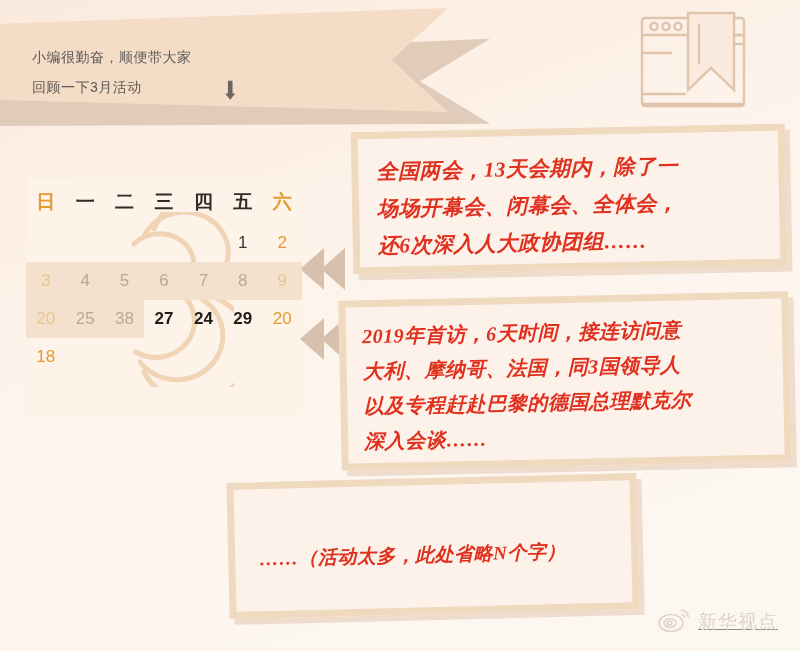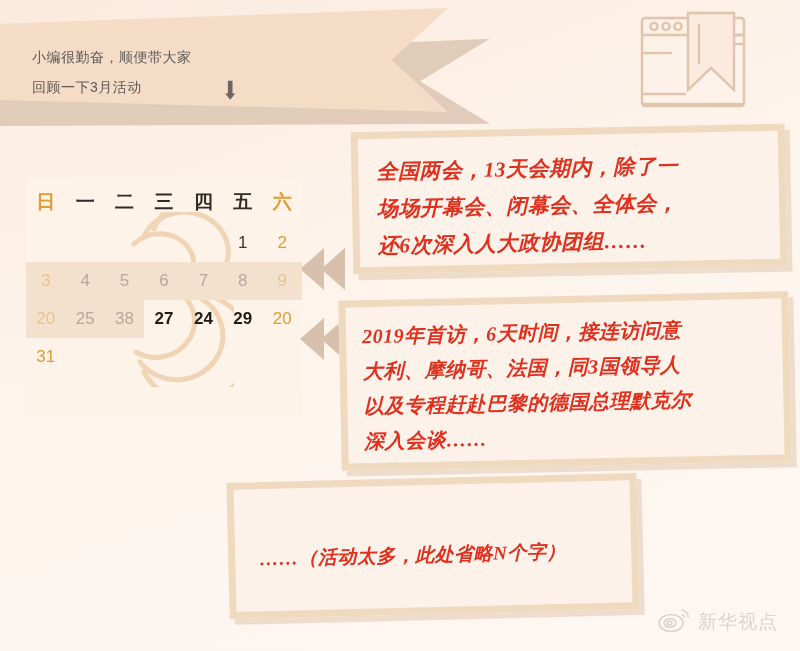--- a/index.html
+++ b/index.html
@@ -189,20 +189,21 @@
 
   
   .watermark {
     position: absolute;
     right: 22px;
     bottom: 14px;
     display: flex;
     align-items: center;
     gap: 7px;
     opacity: .45;
+    text-decoration: underline;
   }
   .watermark .wm-text {
     font-size: 19px;
     color: #b7a89c;
     letter-spacing: 1px;
   }
 </style>
 </head>
 <body>
 
@@ -281,21 +282,21 @@
           <tr>
             <td class="dim wk-end hl">20</td>
             <td class="dim hl">25</td>
             <td class="dim hl">38</td>
             <td class="bold">27</td>
             <td class="bold">24</td>
             <td class="bold">29</td>
             <td class="wk-end">20</td>
           </tr>
           <tr>
-            <td class="wk-end">31</td>
+            <td class="wk-end">18</td>
             <td class="empty"></td>
             <td class="empty"></td>
             <td class="empty"></td>
             <td class="empty"></td>
             <td class="empty"></td>
             <td class="empty"></td>
           </tr>
         </tbody>
     </table>
   </div>

